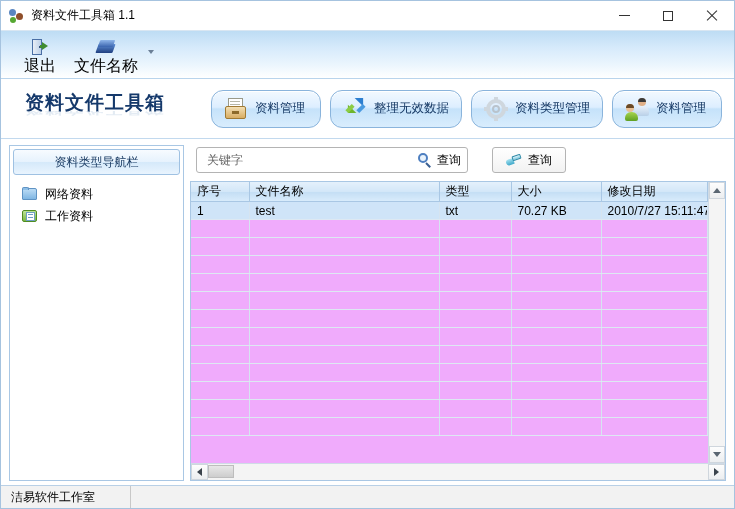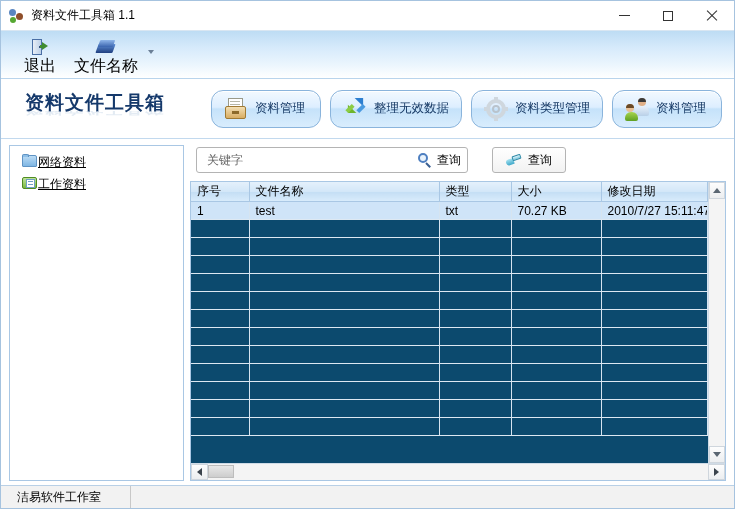--- a/index.html
+++ b/index.html
@@ -403,26 +403,26 @@
     font-size: 12px;
     color: #14365f;
   }
   .tree {
     flex: 1;
     padding: 8px 0 0 6px;
     overflow: hidden;
   }
   .tree-item {
     display: flex;
-    align-items: flex-start;
+    align-items: center;
+    gap: 7px;
     height: 22px;
     padding-left: 6px;
     font-size: 12px;
     color: #000;
-    text-decoration: underline;
   }
   .tree-ico { width: 16px; height: 14px; position: relative; flex: none; }
   .ic-folder .bk {
     position: absolute; left: 0; top: 1px;
     width: 15px; height: 12px;
     background: linear-gradient(to bottom,#bcdcf5,#7fb6e3);
     border: 1px solid #5f93c4;
     border-radius: 2px 2px 1px 1px;
     box-sizing: border-box;
   }
@@ -545,21 +545,21 @@
     border: 1px solid #2d8aa8;
     box-sizing: border-box;
     border-radius: 1px;
     transform: rotate(-18deg);
   }
 
   
   .tablebox {
     flex: 1;
     border: 1px solid #a9c7e4;
-    background: #0c4a6e;
+    background: #f0abfc;
     display: flex;
     flex-direction: column;
     min-height: 0;
     box-sizing: border-box;
   }
   .table-scrollwrap {
     flex: 1;
     display: flex;
     min-height: 0;
   }
@@ -665,21 +665,21 @@
     flex: none;
     border-top: 1px solid #b9d0e6;
     background: #f2f2f2;
     display: flex;
     align-items: stretch;
     font-size: 12px;
     color: #000;
   }
   .status-cell {
     display: flex; align-items: center;
-    padding: 0 16px;
+    padding: 0 10px;
     border-right: 1px solid #c8c8c8;
     box-sizing: border-box;
     white-space: nowrap;
   }
   .status-cell.first { width: 130px; }
   .status-cell.second { flex: 1; border-right: none; }
 </style>
 </head>
 <body>
 
@@ -788,20 +788,21 @@
         </span>
         <span class="hdr-label">资料管理</span>
       </div>
 
     </div>
   </div>
 
   <div class="body-area">
 
     <div class="sidebar">
+      <div class="sidebar-header">资料类型导航栏</div>
       <div class="tree">
 
         <div class="tree-item">
           <span class="tree-ico ic-folder">
             <span class="bk"></span>
               <span class="tab"></span>
           </span>
           <span>网络资料</span>
         </div>
 

